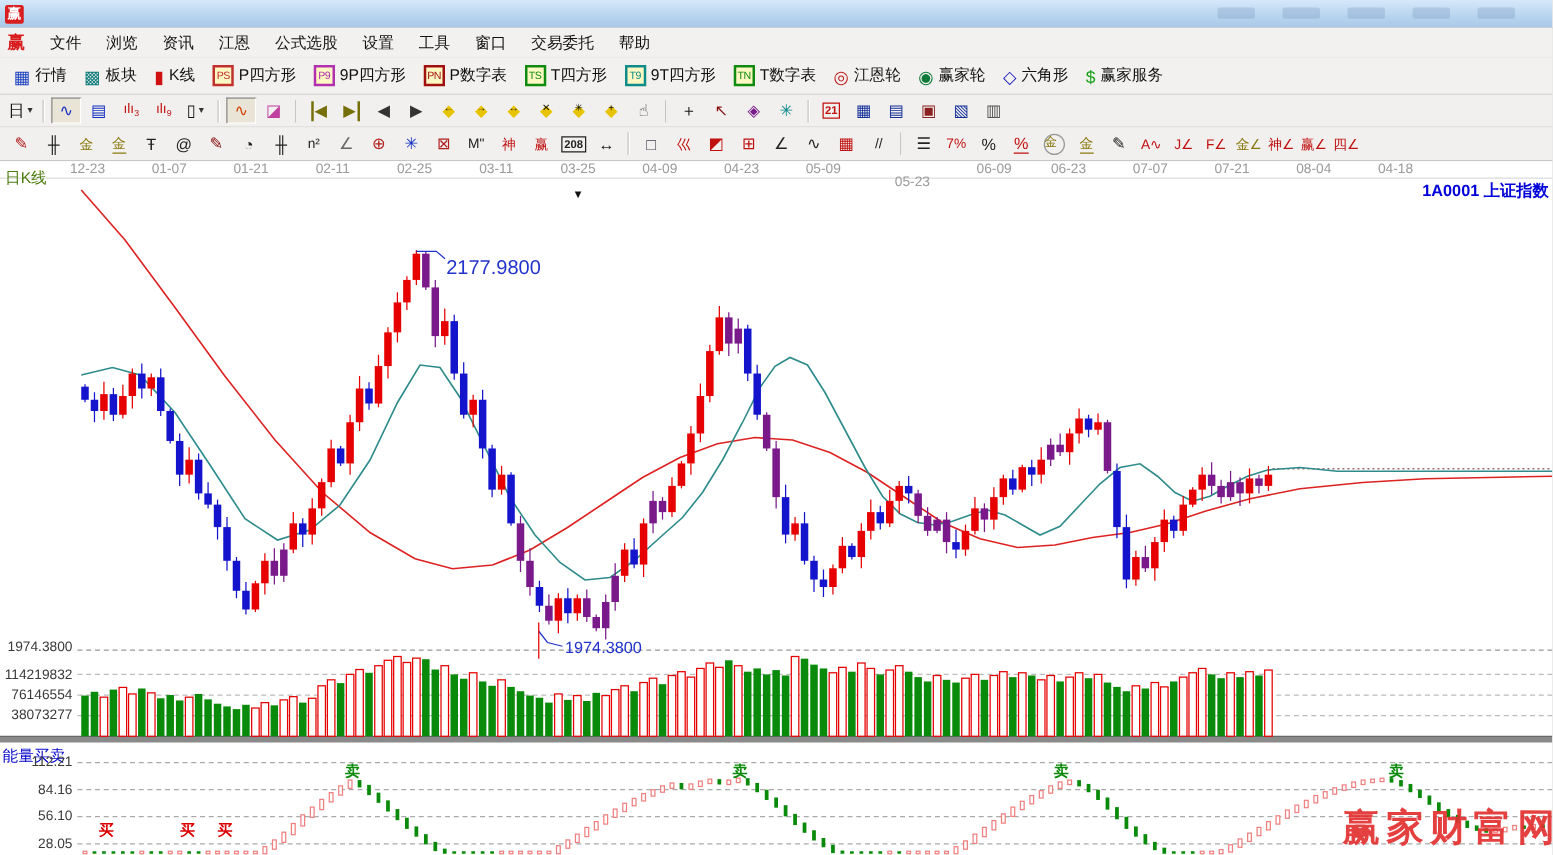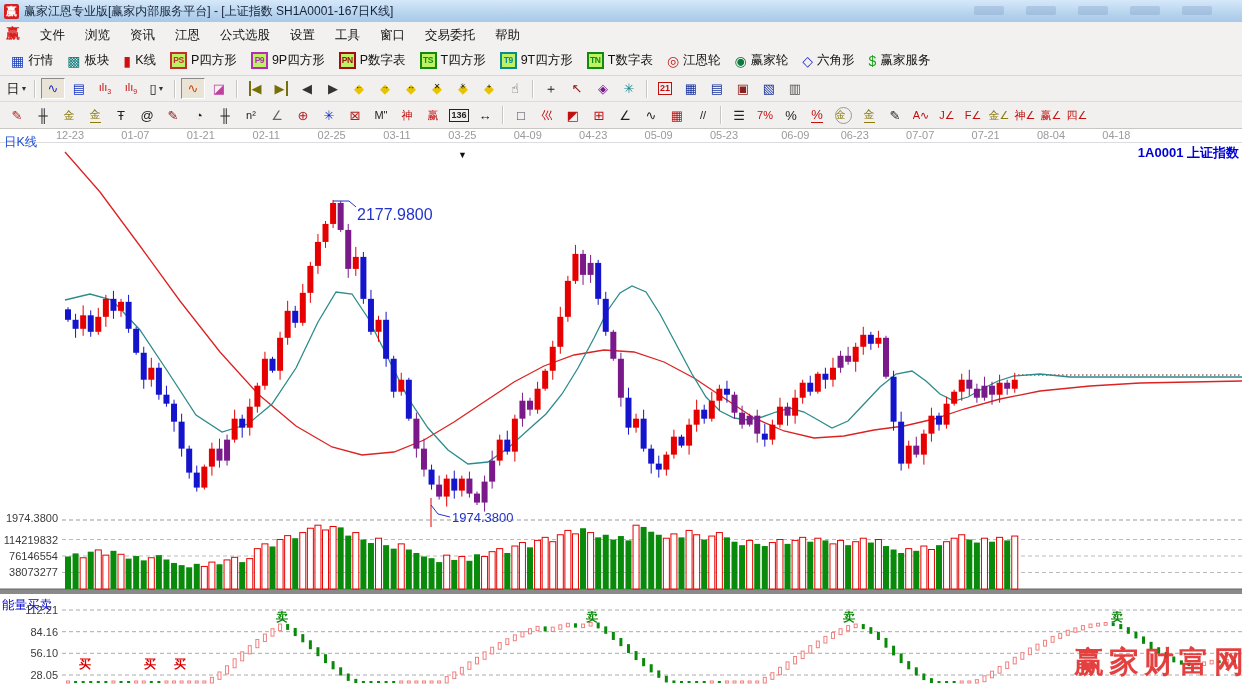--- a/index.html
+++ b/index.html
@@ -18,21 +18,21 @@
   #menubar{position:absolute;left:0;top:22px;width:1242px;height:24px;background:#f2f1ef;
     border-bottom:1px solid #d9d7d3;display:flex;align-items:center;}
   #menubar .logo{color:#d81e1e;font-weight:bold;font-size:14px;margin:0 10px 0 6px;}
   .menu-item{font-size:12.5px;color:#111;padding:3px 10px;cursor:default;}
   
   #toolbar1{position:absolute;left:0;top:46px;width:1242px;height:30px;background:#f2f1ef;
     border-bottom:1px solid #d9d7d3;display:flex;align-items:center;padding-left:4px;box-sizing:border-box;}
   .tb1-item{display:flex;align-items:center;gap:4px;padding:2px 7px;font-size:12.5px;color:#111;}
   .tb1-item .ico{font-size:14px;line-height:14px;}
   .tb1-item .badge{display:inline-block;min-width:13px;height:13px;line-height:13px;font-size:8.5px;
-    font-weight:bold;text-align:center;border:2px solid;background:#bef264;letter-spacing:-.5px;}
+    font-weight:normal;text-align:center;border:2px solid;background:#fef9c3;letter-spacing:-.5px;}
   
   #toolbar2{position:absolute;left:0;top:76px;width:1242px;height:26px;background:#f1f0ee;
     border-bottom:1px solid #dddbd7;display:flex;align-items:center;padding-left:4px;box-sizing:border-box;}
   #toolbar3{position:absolute;left:0;top:102px;width:1242px;height:27px;background:#f1f0ee;
     border-bottom:1px solid #c9c7c3;display:flex;align-items:center;padding-left:4px;box-sizing:border-box;}
   .tb-btn{position:relative;width:24px;height:21px;display:flex;align-items:center;justify-content:center;
     font-size:13px;border:1px solid transparent;margin:0 1px;box-sizing:border-box;}
   .tb-btn.sel{background:#e9e4d6;border-color:#8a8a8a #ffffff #ffffff #8a8a8a;}
   .tb-btn .ov{position:absolute;left:0;top:3px;width:100%;text-align:center;font-size:8px;color:#111;}
   .tb-btn .dd{font-size:7px;color:#333;margin-left:1px;}
@@ -42,41 +42,40 @@
   .tb-btn .unl{border-bottom:1px solid currentColor;}
   .tb-btn .barl{border-left:2px solid #77700a;padding-left:1px;}
   .tb-btn .barr{border-right:2px solid #77700a;padding-right:1px;}
   .tb-sep{width:1px;height:18px;background:#c6c4c0;border-right:1px solid #fff;margin:0 4px;}
   .tb-sm{font-size:11px;}
   
   #chart{position:absolute;left:0;top:129px;width:1242px;height:555px;background:#fff;}
   #chart-svg{position:absolute;left:0;top:0;}
   .abs{position:absolute;white-space:nowrap;}
   .date-lbl{font-size:11px;color:#9a9a9a;} .red{color:#e60000;} .teal{color:#008080;}
-  #left-tab{left:4px;top:5px;font-size:12.5px;color:#1d4ed8;}
+  #left-tab{left:4px;top:5px;font-size:12.5px;color:#4d7c0f;}
   #date-row{position:absolute;left:0;top:0;width:1242px;height:13px;border-bottom:1px solid #dcdcdc;}
   #overlay-row{position:absolute;left:62px;top:14px;display:flex;gap:14px;font-size:12.5px;}
   #marker{left:458px;top:21px;font-size:9px;color:#111;}
   #symbol{right:3px;top:15px;font-size:13px;color:#0000d8;font-weight:bold;}
   #peak-lbl{left:357px;top:77px;font-size:16px;color:#2233cc;}
   #trough-lbl{left:452px;top:381px;font-size:13px;color:#2233cc;}
   .axis-lbl{font-size:11px;color:#3a3a3a;width:58px;text-align:right;}
   #energy-title{left:2px;top:468px;font-size:12.5px;color:#0000cc;}
   .buysell{font-size:12px;font-weight:bold;}
   #watermark{left:1074px;top:513px;font-size:30px;font-weight:bold;color:#e23030;
     font-family:"DejaVu Serif","Liberation Serif",serif;letter-spacing:5px;opacity:.92;}
 </style>
 </head>
 <body>
 
 <div id="app">
 
   <div id="titlebar">
     <span class="logo">赢</span>
-    <span class="title">赢家江恩专业版[赢家内部服务平台] - [上证指数 SH1A0001-167日K线]</span>
     <span class="ghosts">
       <span></span>
         <span></span>
         <span></span>
         <span></span>
         <span></span>
     </span>
   </div>
 
   <div id="menubar">
@@ -286,21 +285,21 @@
       <span class="tb-btn">
         <span class="tb-sm" style="color: rgb(34, 34, 34);">M"</span>
       </span>
       <span class="tb-btn">
         <span class="tb-sm" style="color: rgb(192, 16, 16);">神</span>
       </span>
       <span class="tb-btn">
         <span class="tb-sm" style="color: rgb(192, 16, 16);">赢</span>
       </span>
       <span class="tb-btn">
-        <span class="boxed" style="color: rgb(34, 34, 34);">136</span>
+        <span class="boxed" style="color: rgb(34, 34, 34);">208</span>
       </span>
       <span class="tb-btn">
         <span style="color: rgb(34, 34, 34);">↔</span>
       </span>
       <span class="tb-sep"></span>
       <span class="tb-btn">
         <span style="color: rgb(68, 68, 85);">□</span>
       </span>
       <span class="tb-btn">
         <span class="tb-sm" style="color: rgb(192, 16, 16);">巛</span>
@@ -925,21 +924,21 @@
         <span class="abs date-lbl" style="left: 50px; top: 0px; width: 40px; text-align: center;">12-23</span>
         <span class="abs date-lbl" style="left: 115.4px; top: 0px; width: 40px; text-align: center;">01-07</span>
         <span class="abs date-lbl" style="left: 180.8px; top: 0px; width: 40px; text-align: center;">01-21</span>
         <span class="abs date-lbl" style="left: 246.2px; top: 0px; width: 40px; text-align: center;">02-11</span>
         <span class="abs date-lbl" style="left: 311.6px; top: 0px; width: 40px; text-align: center;">02-25</span>
         <span class="abs date-lbl" style="left: 377px; top: 0px; width: 40px; text-align: center;">03-11</span>
         <span class="abs date-lbl" style="left: 442.4px; top: 0px; width: 40px; text-align: center;">03-25</span>
         <span class="abs date-lbl" style="left: 507.8px; top: 0px; width: 40px; text-align: center;">04-09</span>
         <span class="abs date-lbl" style="left: 573.2px; top: 0px; width: 40px; text-align: center;">04-23</span>
         <span class="abs date-lbl" style="left: 638.6px; top: 0px; width: 40px; text-align: center;">05-09</span>
-        <span class="abs date-lbl" style="left: 704px; top: 0px; width: 40px; text-align: center;">05-23</span>
+        <span class="abs date-lbl" style="left: 704px; top: 11px; width: 40px; text-align: right;">05-23</span>
         <span class="abs date-lbl" style="left: 769.4px; top: 0px; width: 40px; text-align: right;">06-09</span>
         <span class="abs date-lbl" style="left: 834.8px; top: 0px; width: 40px; text-align: center;">06-23</span>
         <span class="abs date-lbl" style="left: 900.2px; top: 0px; width: 40px; text-align: center;">07-07</span>
         <span class="abs date-lbl" style="left: 965.6px; top: 0px; width: 40px; text-align: center;">07-21</span>
         <span class="abs date-lbl" style="left: 1031px; top: 0px; width: 40px; text-align: center;">08-04</span>
         <span class="abs date-lbl" style="left: 1096.4px; top: 0px; width: 40px; text-align: center;">04-18</span>
       </div>
     <div class="abs" id="left-tab">日K线</div>
 
     <div class="abs" id="marker">▼</div>

